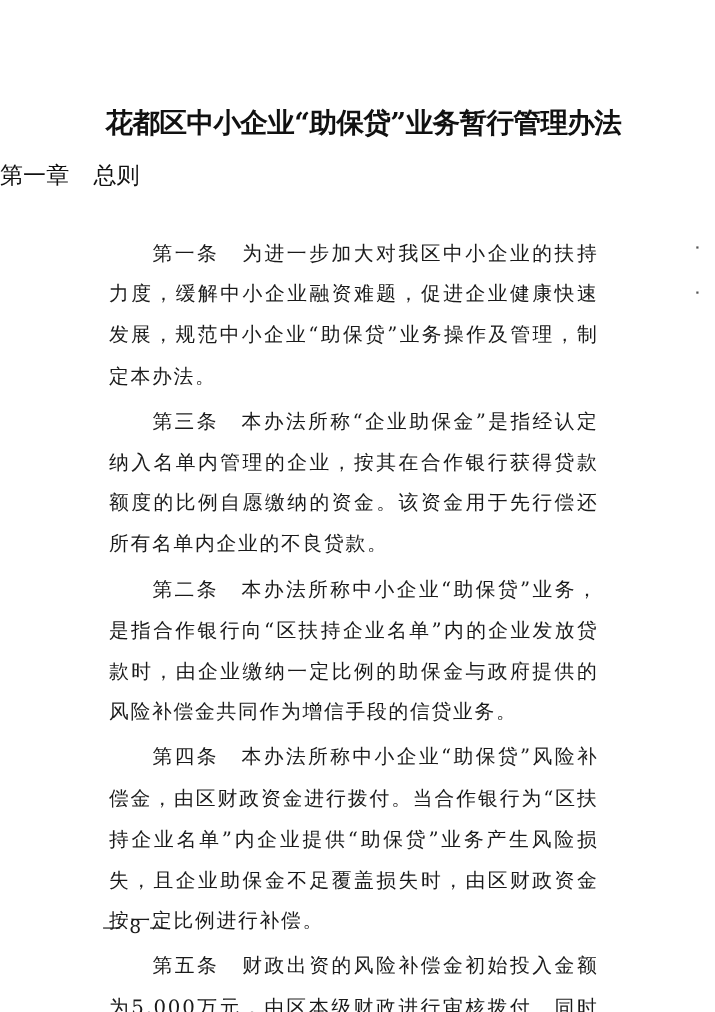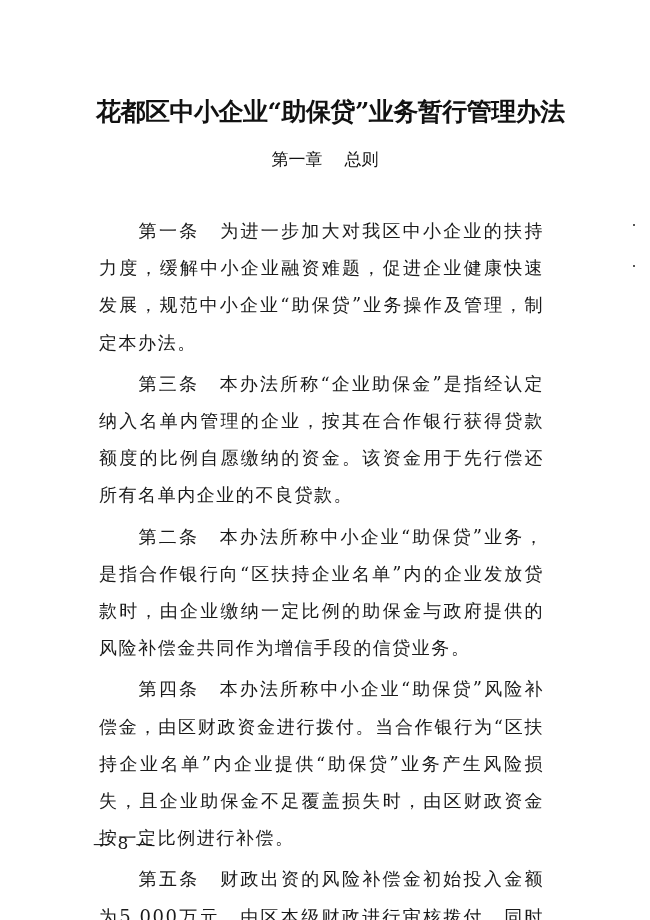--- a/index.html
+++ b/index.html
@@ -32,23 +32,23 @@
       letter-spacing: -0.5px;
       line-height: 34px;
       color: #111;
       white-space: nowrap;
     }
     .chapter {
       position: absolute;
       left: 0;
       width: 650px;
       top: 148px;
-      text-align: center;
+      text-align: left;
       font-family: Liberation Sans, sans-serif;
-      font-size: 17px;
+      font-size: 21px;
       line-height: 24px;
       color: #111;
       word-spacing: 0;
     }
     .chapter .gap { display: inline-block; width: 22px; }
     .body {
       position: absolute;
       left: 95px;
       top: 208px;
       width: 453px;

